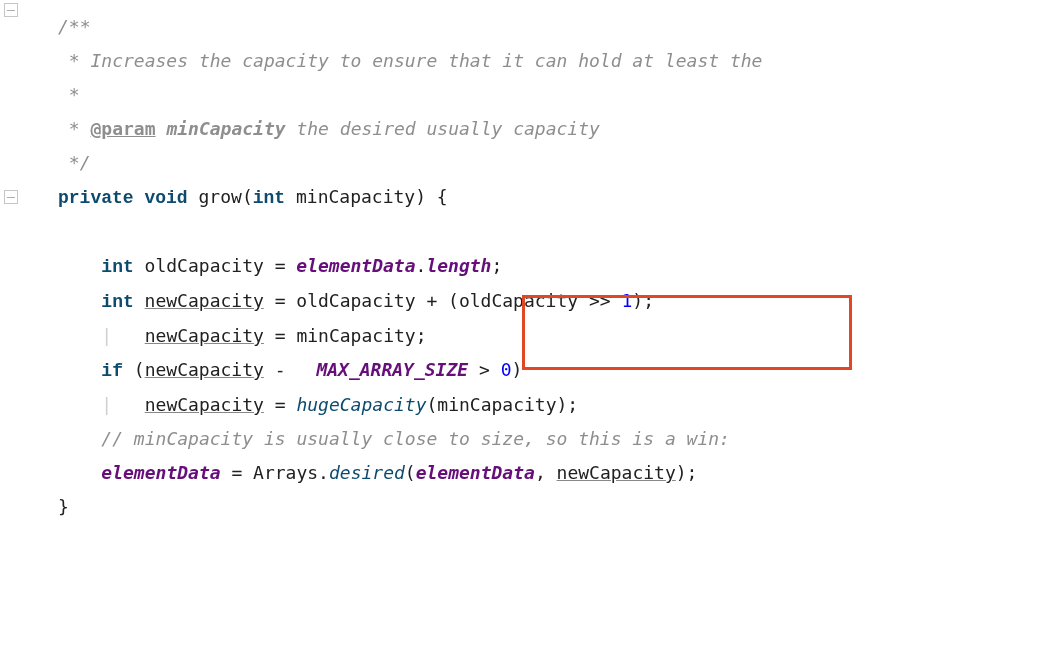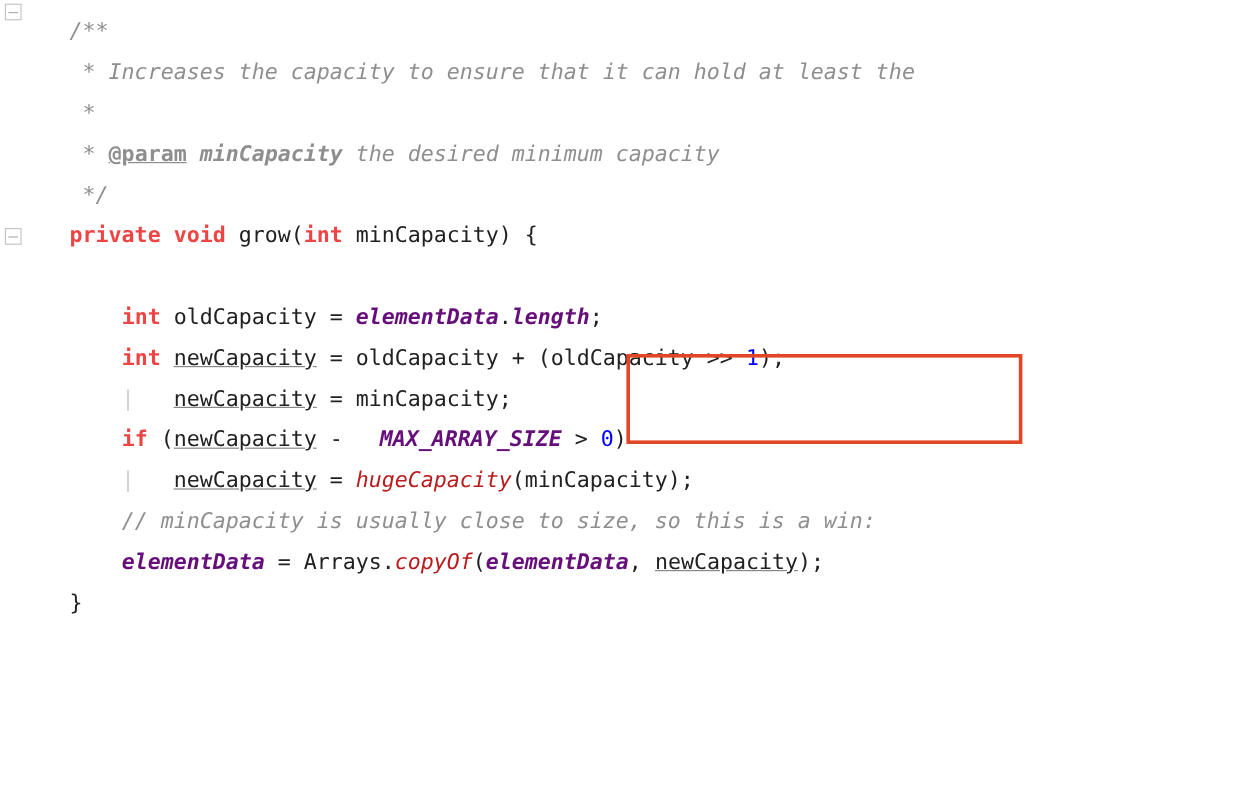--- a/index.html
+++ b/index.html
@@ -46,25 +46,25 @@
   .fold.top { top: 3px; }
   .fold.bot { top: 190px; }
   .line {
     white-space: pre;
     padding-left: 58px;
     position: relative;
   }
   .tok-comment { color: #8e8e8e; font-style: italic; }
   .tok-doctag  { color: #8e8e8e; font-weight: bold; text-decoration: underline; }
   .tok-docparam { color: #8e8e8e; font-style: italic; font-weight: bold; }
-  .tok-keyword { color: #ef4444; font-weight: bold; }
+  .tok-keyword { color: #0c4a6e; font-weight: bold; font-family: Liberation Mono, monospace; }
   .tok-ident   { color: #212121; }
   .tok-field   { color: #660e7a; font-weight: bold; font-style: italic; }
   .tok-constfield { color: #660e7a; font-weight: bold; font-style: italic; margin-left: 20px; }
-  .tok-staticcall { color: #b91c1c; font-style: italic; }
+  .tok-staticcall { color: #0c4a6e; font-style: italic; }
   .tok-number  { color: #0000ff; }
   .tok-underline { text-decoration: underline; text-decoration-color: #888; }
   .tok-plain   { color: #212121; }
   .indent-guide {
     color: #d0d0d0;
   }
   .highlight-box {
     position: absolute;
     border: 3px solid #e04825;
     pointer-events: none;
@@ -76,38 +76,38 @@
 
 <div class="editor">
   <div class="gutter-marks">
     <div class="fold top"></div>
     <div class="fold bot"></div>
   </div>
 
   <div class="line"><span class="tok-comment">/**</span></div>
   <div class="line"><span class="tok-comment"> * Increases the capacity to ensure that it can hold at least the</span></div>
   <div class="line"><span class="tok-comment"> *</span></div>
-  <div class="line"><span class="tok-comment"> * </span><span class="tok-doctag">@param</span><span class="tok-comment"> </span><span class="tok-docparam">minCapacity</span><span class="tok-comment"> the desired minimum capacity</span></div>
+  <div class="line"><span class="tok-comment"> * </span><span class="tok-doctag">@param</span><span class="tok-comment"> </span><span class="tok-docparam">minCapacity</span><span class="tok-comment"> the desired usually capacity</span></div>
   <div class="line"><span class="tok-comment"> */</span></div>
 
   <div class="line"><span class="tok-keyword">private</span><span> </span><span class="tok-keyword">void</span><span> </span><span class="tok-ident">grow(</span><span class="tok-keyword">int</span><span> </span><span class="tok-ident">minCapacity) {</span></div>
 
   <div class="line"><span>    </span></div>
 
   <div class="line"><span>    </span><span class="tok-keyword">int</span><span> </span><span class="tok-ident">oldCapacity = </span><span class="tok-field">elementData</span><span class="tok-plain">.</span><span class="tok-field">length</span><span class="tok-plain">;</span></div>
 
   <div class="line"><span>    </span><span class="tok-keyword">int</span><span> </span><span class="tok-ident tok-underline">newCapacity</span><span class="tok-ident"> = oldCapacity + (oldCapacity &gt;&gt; </span><span class="tok-number">1</span><span class="tok-ident">);</span></div>
 
 
   <div class="line"><span class="indent-guide">    |</span><span>   </span><span class="tok-ident tok-underline">newCapacity</span><span class="tok-ident"> = minCapacity;</span></div>
 
   <div class="line"><span>    </span><span class="tok-keyword">if</span><span> </span><span class="tok-ident">(</span><span class="tok-ident tok-underline">newCapacity</span><span class="tok-ident"> - </span><span class="tok-constfield">MAX_ARRAY_SIZE</span><span class="tok-ident"> &gt; </span><span class="tok-number">0</span><span class="tok-ident">)</span></div>
 
   <div class="line"><span class="indent-guide">    |</span><span>   </span><span class="tok-ident tok-underline">newCapacity</span><span class="tok-ident"> = </span><span class="tok-staticcall">hugeCapacity</span><span class="tok-ident">(minCapacity);</span></div>
 
   <div class="line"><span>    </span><span class="tok-comment">// minCapacity is usually close to size, so this is a win:</span></div>
 
-  <div class="line"><span>    </span><span class="tok-field">elementData</span><span class="tok-ident"> = Arrays.</span><span class="tok-staticcall">copyOf</span><span class="tok-ident">(</span><span class="tok-field">elementData</span><span class="tok-ident">, </span><span class="tok-ident tok-underline">newCapacity</span><span class="tok-ident">);</span></div>
+  <div class="line"><span>    </span><span class="tok-field">elementData</span><span class="tok-ident"> = Arrays.</span><span class="tok-staticcall">desired</span><span class="tok-ident">(</span><span class="tok-field">elementData</span><span class="tok-ident">, </span><span class="tok-ident tok-underline">newCapacity</span><span class="tok-ident">);</span></div>
 
   <div class="line"><span class="tok-ident">}</span></div>
 
   <div class="highlight-box" style="top:295px;left:522px;width:330px;height:75px;"></div>
 </div>
 
 </body></html>

